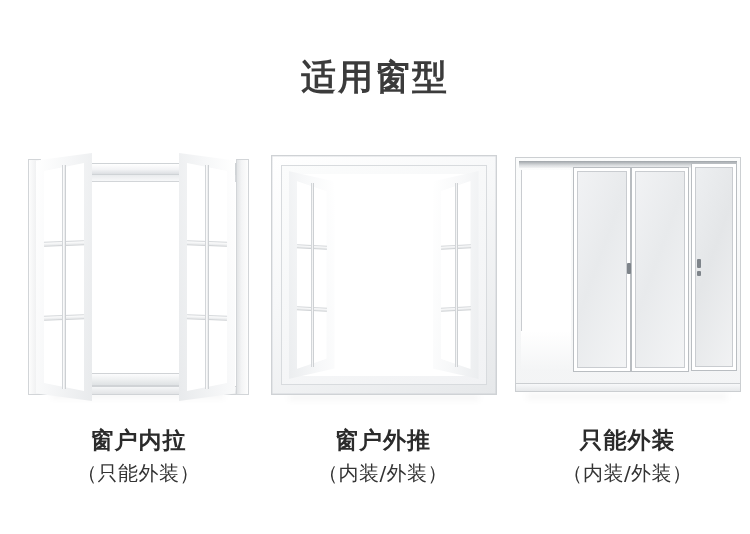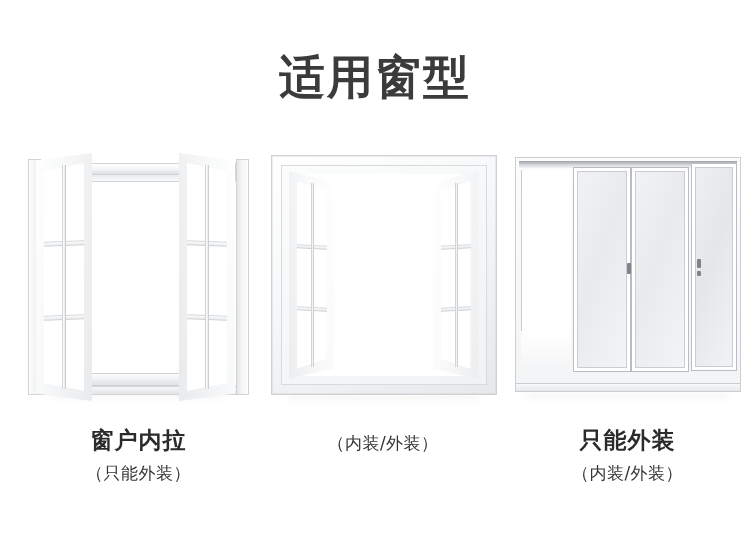--- a/index.html
+++ b/index.html
@@ -22,21 +22,21 @@
     background: #ffffff;
   }
 
   
   .title {
     position: absolute;
     top: 48px;
     left: 0;
     width: 750px;
     text-align: center;
-    font-size: 46px;
+    font-size: 35px;
     line-height: 58px;
     font-weight: 700;
     letter-spacing: 2px;
     color: #3b3b3b;
     font-family: "DejaVu Sans", "Liberation Sans", sans-serif;
   }
 
   
   .columns {
     position: absolute;
@@ -68,21 +68,21 @@
     color: #2e2e2e;
   }
   .cap-main {
     font-size: 23px;
     line-height: 30px;
     font-weight: 700;
     letter-spacing: 1px;
     color: #2b2b2b;
   }
   .cap-sub {
-    font-size: 17px;
+    font-size: 20px;
     line-height: 26px;
     margin-top: 5px;
     font-weight: 400;
     color: #343434;
     letter-spacing: 0.5px;
   }
 
   
   .frm {
     position: absolute;
@@ -315,20 +315,21 @@
         <div class="muntin-v" style="left:44px;top:38px;width:3px;height:184px;"></div>
 
         <div class="frm sash-r"></div>
         <div class="frm sash-r-in"></div>
         <div class="muntin" style="left:174px;top:100px;width:30px;height:4px;transform:rotate(-3.2deg);"></div>
         <div class="muntin" style="left:174px;top:162px;width:30px;height:4px;transform:rotate(-3.2deg);"></div>
         <div class="muntin-v" style="left:188px;top:38px;width:3px;height:184px;"></div>
       </div>
 
       <div class="caption">
+        <div class="cap-main">窗户外推</div>
         <div class="cap-sub">（内装/外装）</div>
       </div>
     </div>
 
     <div class="col">
       <div class="illus" id="win3">
         <div class="shadow-soft" style="left:16px;top:249px;width:200px;height:5px;"></div>
 
         <div class="frm w3-frame"></div>
         <div class="frm w3-track"></div>

